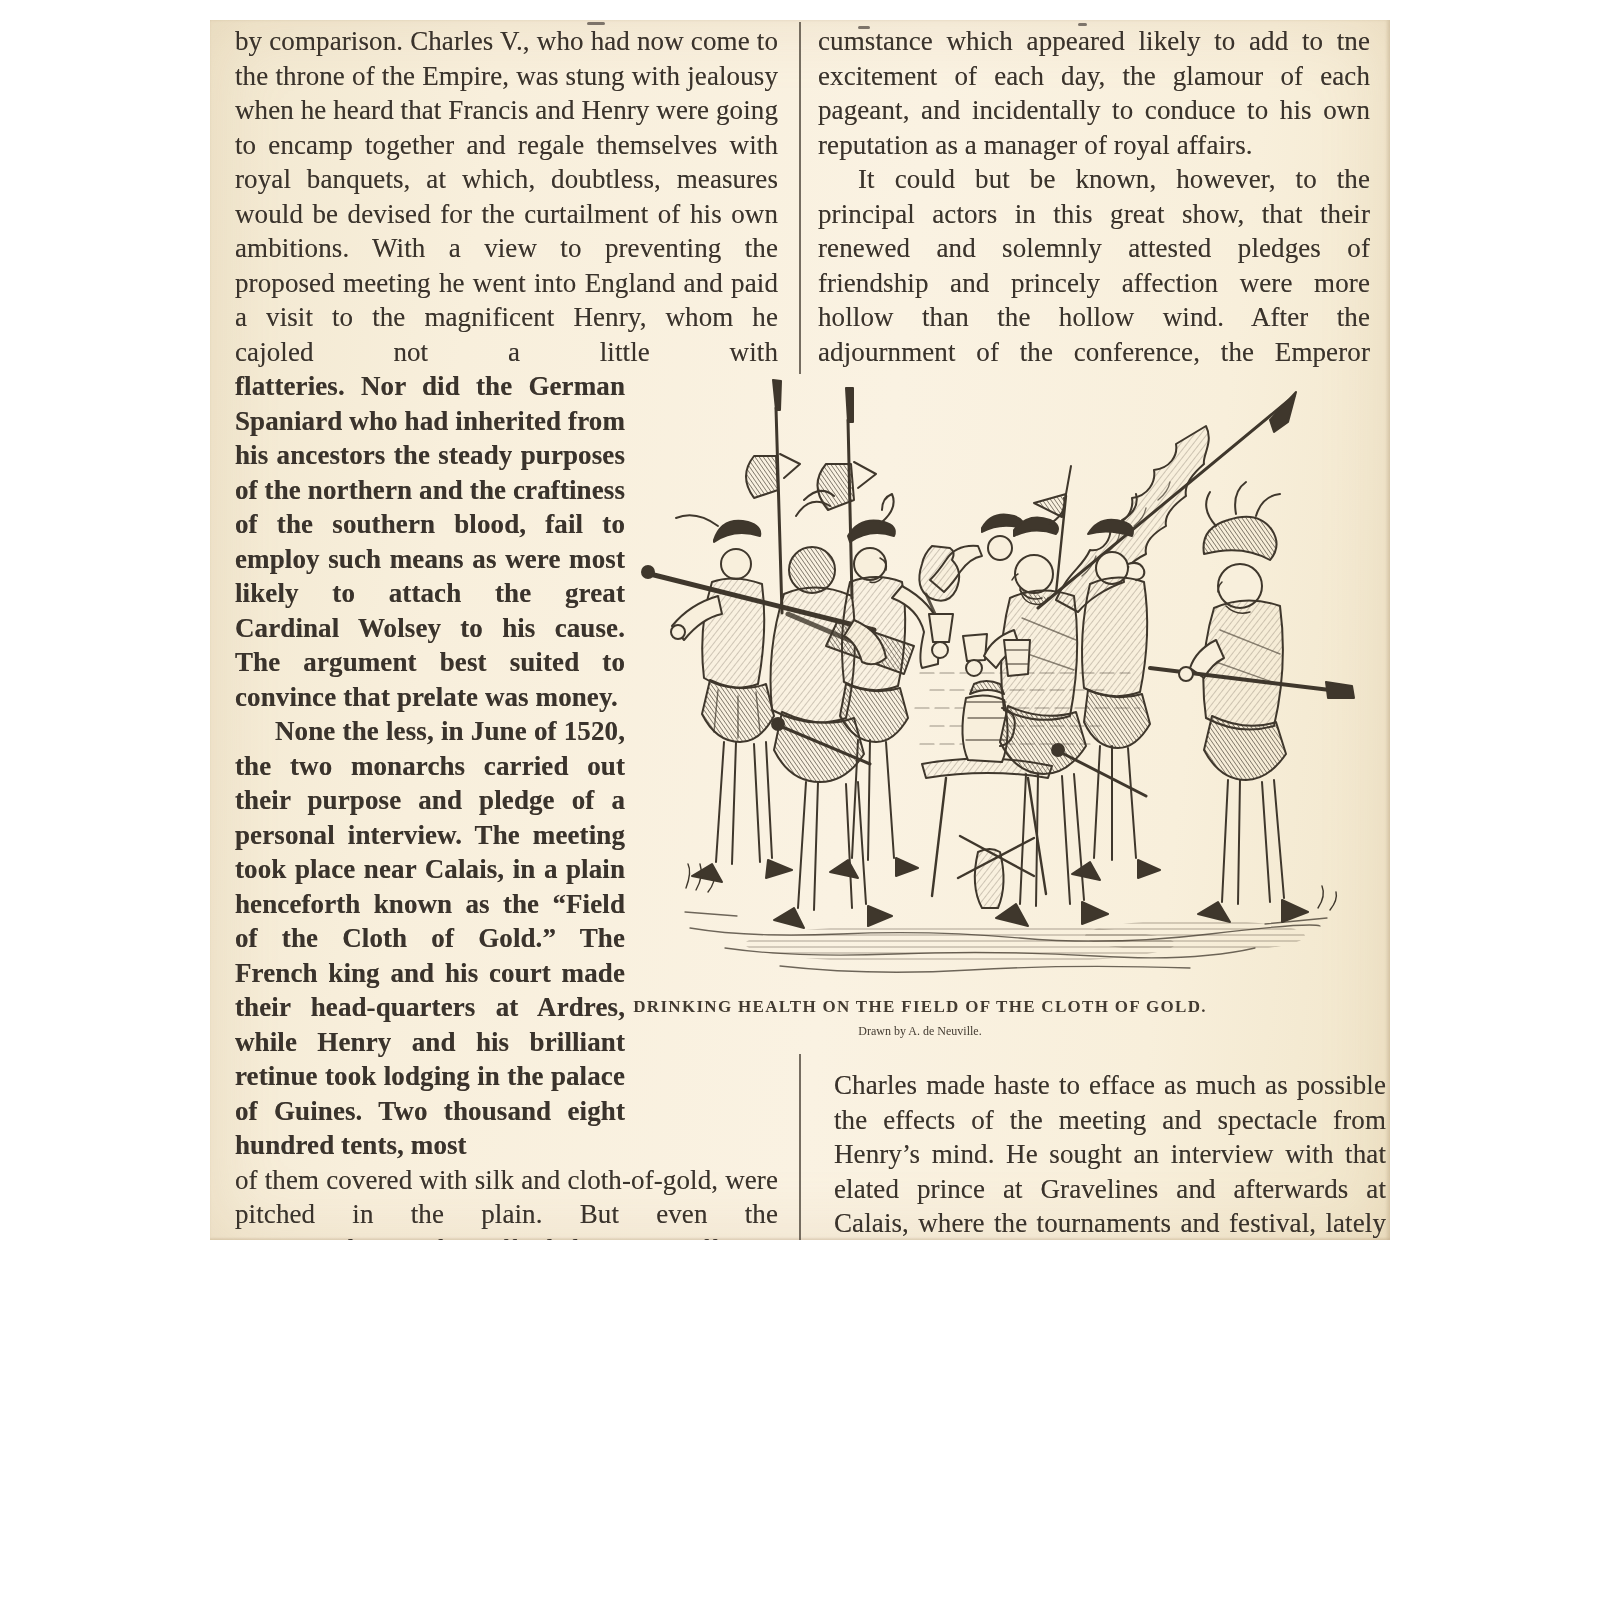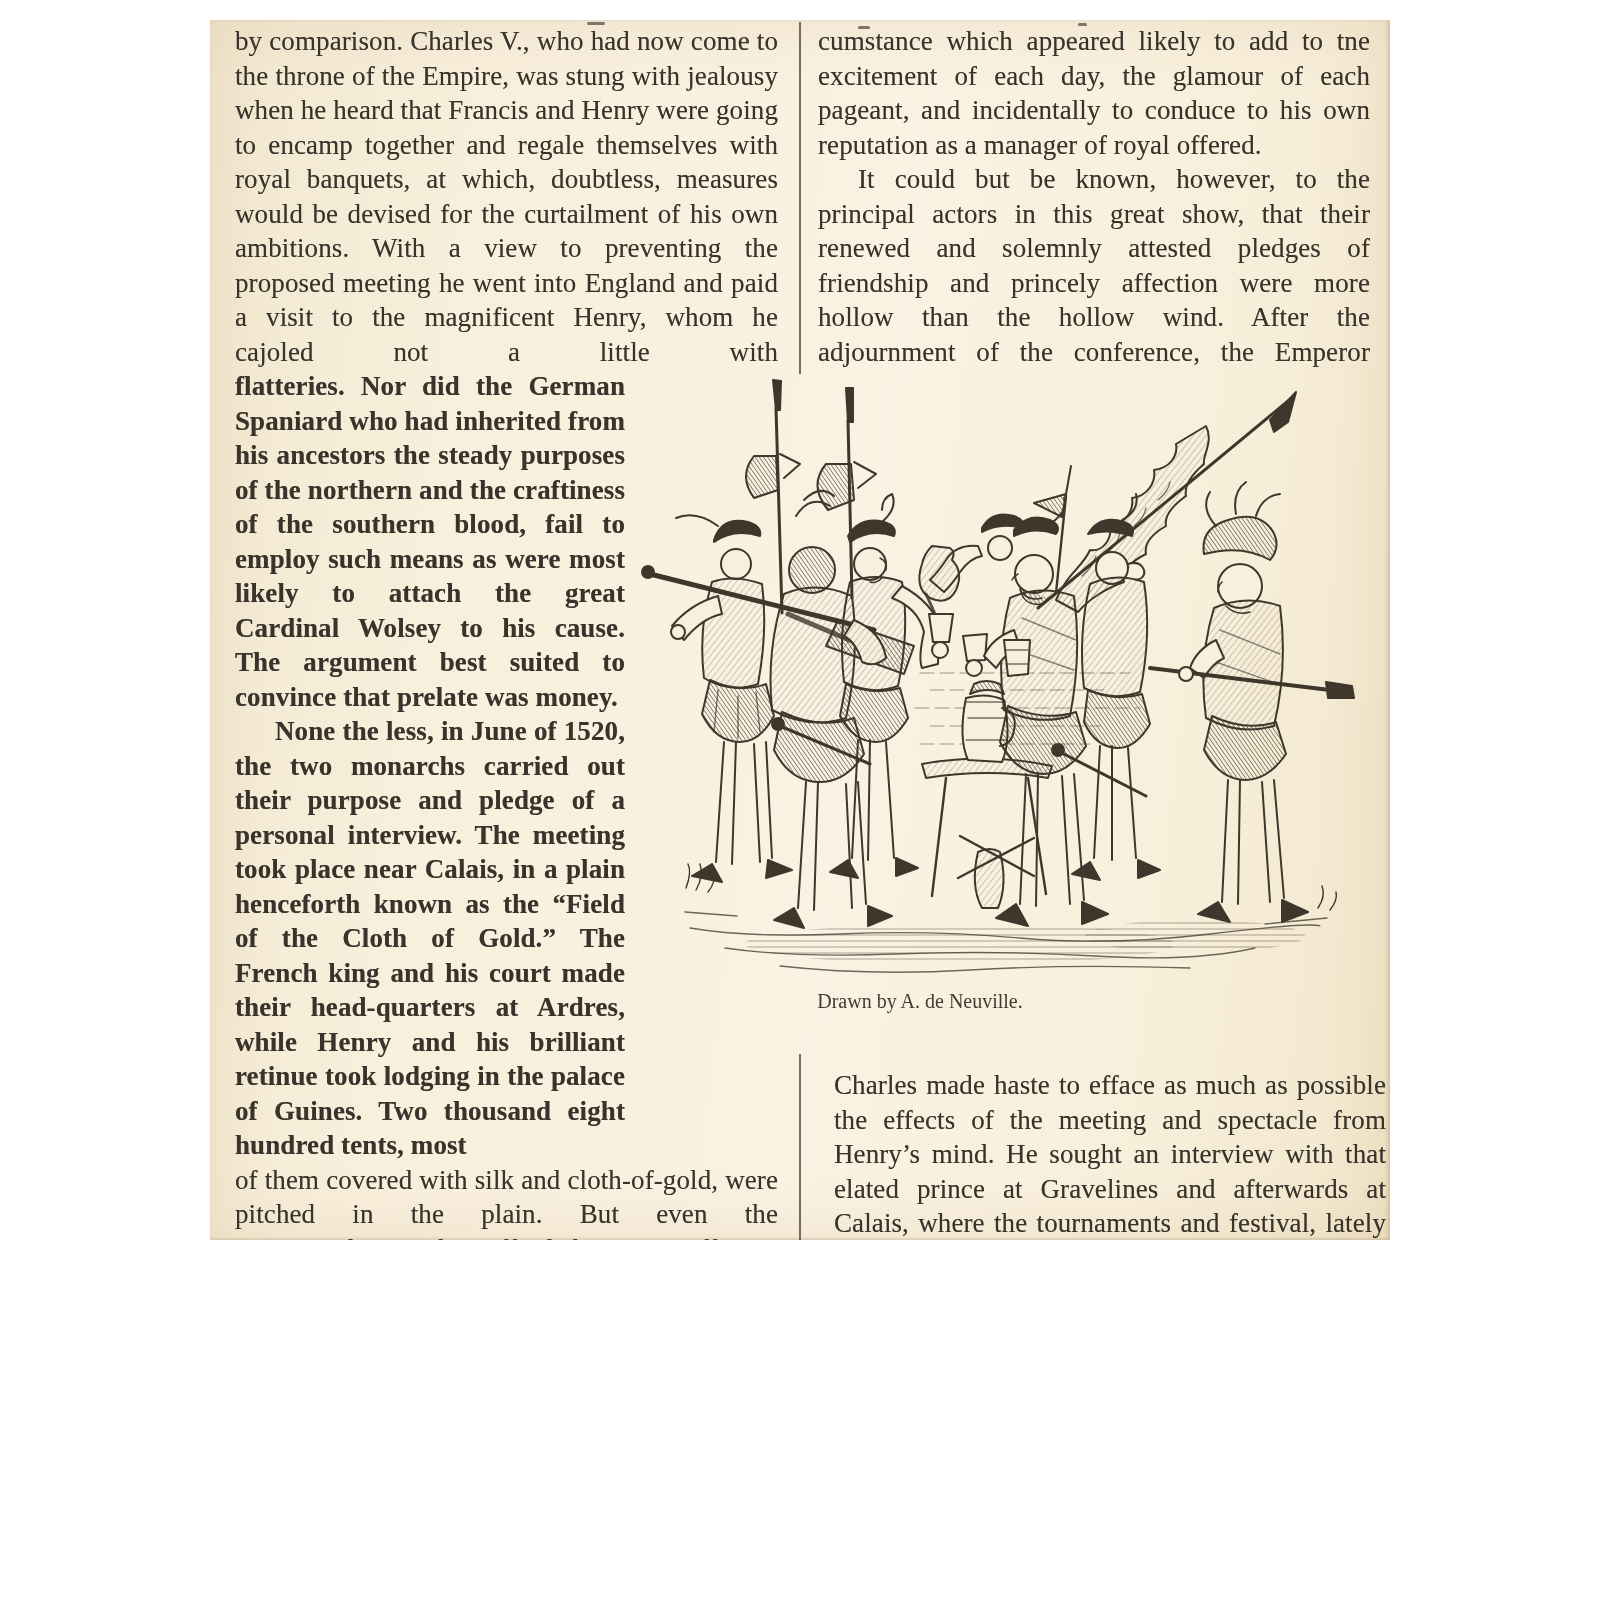--- a/index.html
+++ b/index.html
@@ -24,21 +24,21 @@
   .col-right-bottom{left:624px;top:1048px;width:552px;}
 
   .divider{position:absolute;left:589px;width:2px;background:#5e564a;opacity:0.85;}
   .divider-top{top:2px;height:352px;}
   .divider-bottom{top:1034px;height:522px;}
 
   .figure{position:absolute;left:420px;top:348px;width:730px;}
   .figure svg{display:block;}
   .caption-title{margin-top:14px;padding-right:150px;text-align:center;font-size:17px;
     font-weight:bold;letter-spacing:1.3px;color:#433b31;}
-  .caption-credit{margin-top:7px;padding-right:150px;text-align:center;font-size:20px;color:#433b31;}
+  .caption-credit{margin-top:7px;padding-right:150px;text-align:center;font-size:12px;color:#433b31;}
 
   .top-mark{position:absolute;background:#7d746a;border-radius:2px;}
 </style>
 </head>
 <body>
 
 <div class="paper">
 
   <div class="top-mark" style="left:377px;top:2px;width:18px;height:3px;"></div>
   <div class="top-mark" style="left:648px;top:6px;width:12px;height:3px;"></div>
@@ -50,21 +50,21 @@
   <div class="col col-left">
     <p class="justify-all">by comparison.  Charles V., who had now come to the throne of the Empire, was stung with jealousy when he heard that Francis and Henry were going to encamp together and regale themselves with royal banquets, at which, doubtless, measures would be devised for the curtailment of his own ambitions.  With a view to preventing the proposed meeting he went into England and paid a visit to the magnificent Henry, whom he cajoled not a little with</p>
     <div class="narrow">
       <p>flatteries.  Nor did the German Spaniard who had inherited from his ancestors the steady purposes of the northern and the craftiness of the southern blood, fail to employ such means as were most likely to attach the great Cardinal Wolsey to his cause.  The argument best suited to convince that prelate was money.</p>
       <p class="indent">None the less, in June of 1520, the two monarchs carried out their purpose and pledge of a personal interview.  The meeting took place near Calais, in a plain henceforth known as the “Field of the Cloth of Gold.”  The French king and his court made their head-quarters at Ardres, while Henry and his brilliant retinue took lodging in the palace of Guines.  Two thousand eight hundred tents, most</p>
     </div>
     <p>of them covered with silk and cloth-of-gold, were pitched in the plain.  But even the accommodations thus afforded were insufficient for the multitudes of lords and ladies who flocked to the royal spectacle.  So many came that not a few of the gay creatures who waved their plumes and flashed their gold lace in the sunlight by day were glad to find shelter by night in the hay-lofts and barns of the surrounding country.  For two weeks the pageant continued.  One banquet followed another.  Splendid Frenchmen, who had forgotten their descent from the Franks and Northmen, and ridiculous English lords, oblivious of the sturdy fame of the Lion Heart</p>
   </div>
 
   <div class="col col-right-top">
-    <p>cumstance which appeared likely to add to tne excitement of each day, the glamour of each pageant, and incidentally to conduce to his own reputation as a manager of royal offered.</p>
+    <p>cumstance which appeared likely to add to tne excitement of each day, the glamour of each pageant, and incidentally to conduce to his own reputation as a manager of royal affairs.</p>
     <p class="indent justify-all">It could but be known, however, to the principal actors in this great show, that their renewed and solemnly attested pledges of friendship and princely affection were more hollow than the hollow wind.  After the adjournment of the conference, the Emperor</p>
   </div>
 
   <div class="col col-right-bottom">
     <p>Charles made haste to efface as much as possible the effects of the meeting and spectacle from Henry’s mind.  He sought an interview with that elated prince at Gravelines and afterwards at Calais, where the tournaments and festival, lately witnessed on the Field of the Cloth of Gold, were renewed under Anglo-Spanish auspices, and it is probable that, so far at least as Wolsey was concerned, he was converted to the Emperor’s interest.  The ascendency of the Cardinal from this time forth became more and more pronounced.  On the return of the king to England, the Duke of Buckingham, fretting under the mastery of the royal mind by Wolsey, offered an insult</p>
   </div>
 
   <div class="figure">
     <svg viewBox="0 0 730 615" width="730" height="615" role="img">
       <defs>
@@ -207,16 +207,17 @@
         <path d="M586 272 q-20 10 -26 28 l14 10 q8 -14 20 -20 z" fill="#f8efdc"></path>
         <path d="M582 348 q34 16 64 6 l10 32 q-18 26 -40 26 q-26 0 -42 -30 z" fill="url(#htd)"></path>
         <path d="M598 412 l-6 122 M610 412 l-2 124 M632 414 l8 120 M644 412 l10 118" stroke-width="2"></path>
         <path d="M588 534 l-20 12 32 8 z M652 532 l26 12 -26 10 z" fill="#3f372c"></path>
 
         <line x1="520" y1="300" x2="700" y2="322" stroke-width="4"></line>
         <path d="M696 314 l26 4 2 12 -26 0 z" fill="#3f372c"></path>
         <circle cx="556" cy="306" r="7" fill="#f8efdc"></circle>
       </g>
     </svg>
+    <div class="caption-title">DRINKING HEALTH ON THE FIELD OF THE CLOTH OF GOLD.</div>
     <div class="caption-credit">Drawn by A. de Neuville.</div>
   </div>
 
 </div>
 
 </body></html>

